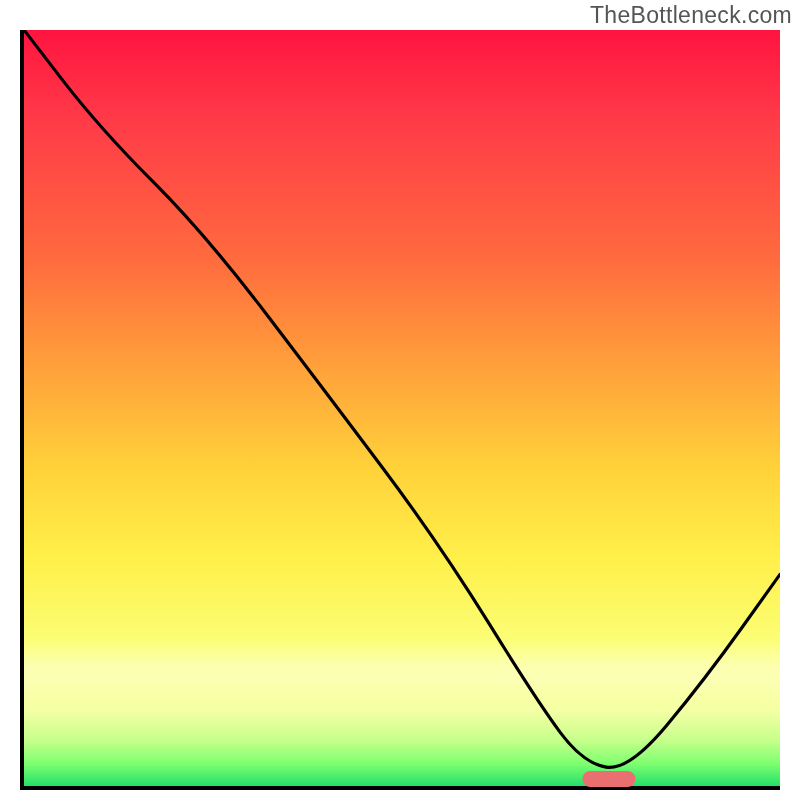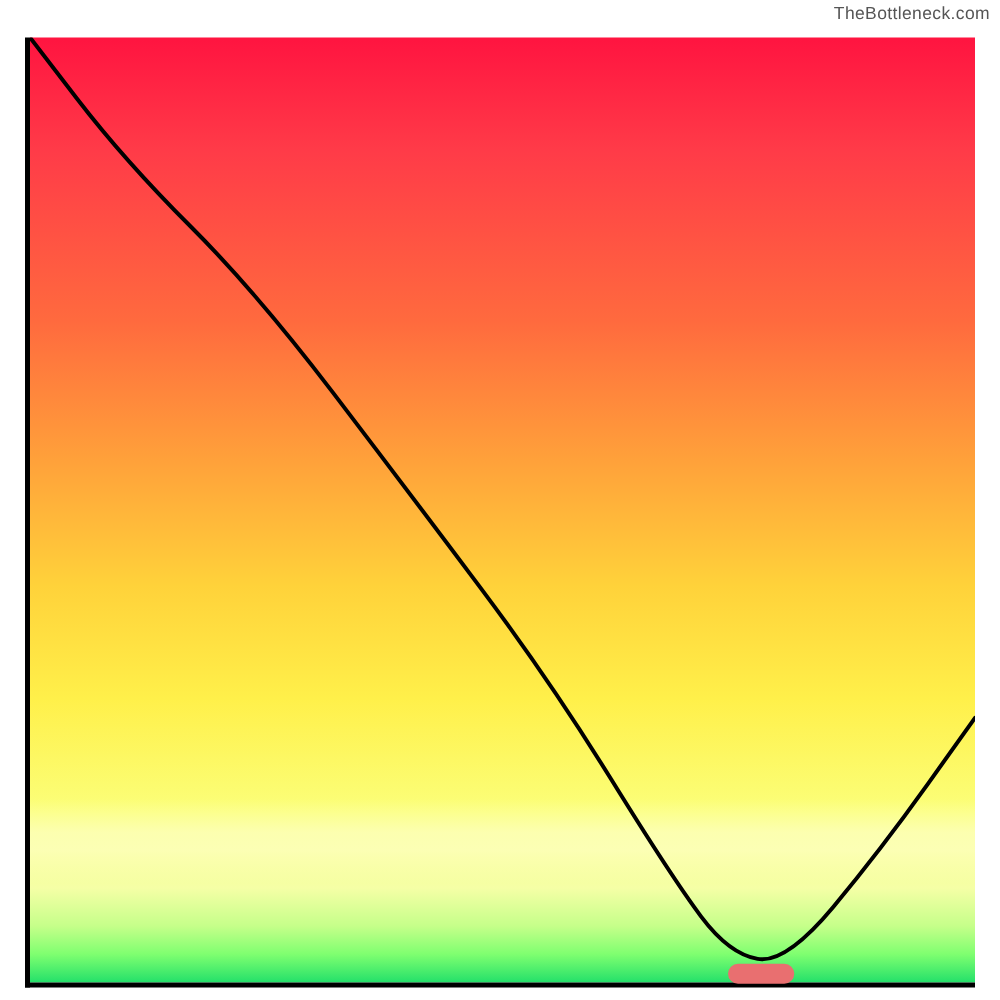--- a/index.html
+++ b/index.html
@@ -13,21 +13,21 @@
   .canvas {
     position: relative;
     width: 800px;
     height: 800px;
     overflow: hidden;
   }
   .watermark {
     position: absolute;
     top: 2px;
     right: 8px;
-    font-size: 14px;
+    font-size: 23px;
     font-weight: 500;
     color: #555;
     letter-spacing: 0.3px;
     z-index: 3;
   }
   .plot {
     position: absolute;
     left: 20px;
     top: 30px;
     width: 760px;

